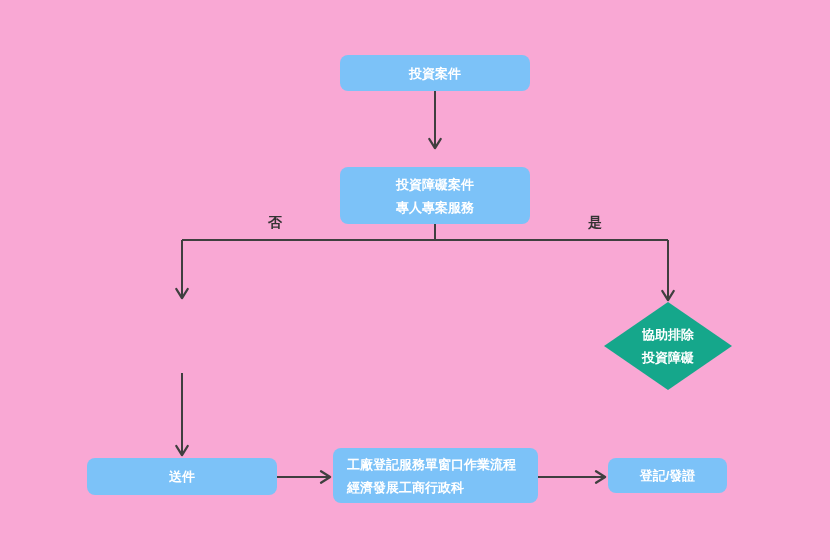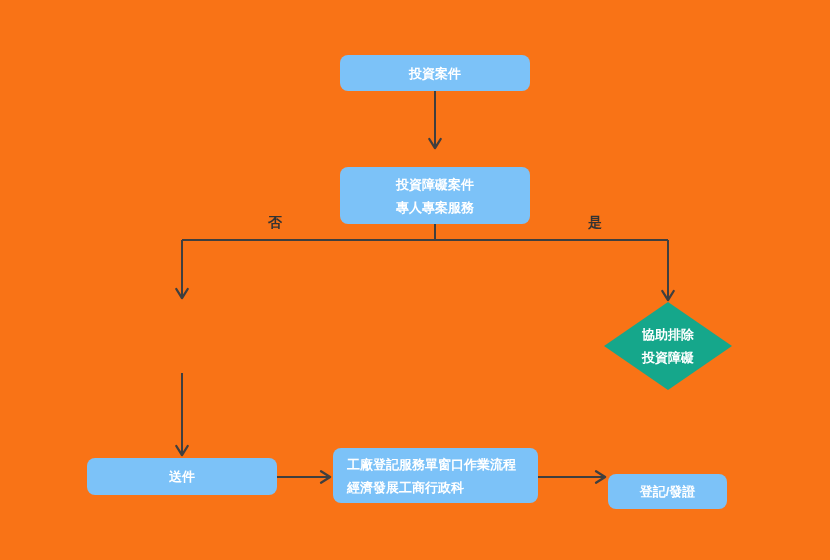--- a/index.html
+++ b/index.html
@@ -8,21 +8,21 @@
     --connector:#3F3F3F;
     --label-text:#333333;
     --node-text:#FFFFFF;
   }
   *{margin:0;padding:0;box-sizing:border-box;}
   html,body{background:#ffffff;}
   body{font-family:"Liberation Sans","DejaVu Sans",sans-serif;}
   .canvas{
     position:relative;
     width:830px;height:560px;
-    background:#f97316;
+    background:#f9a8d4;
     overflow:hidden;
   }
   .edges{position:absolute;left:0;top:0;width:830px;height:560px;}
   .node{
     position:absolute;
     display:flex;flex-direction:column;
     justify-content:center;
     color:var(--node-text);
     font-size:13px;font-weight:bold;
     line-height:23px;
@@ -36,21 +36,21 @@
     border-radius:0;
     clip-path:polygon(50% 0,100% 50%,50% 100%,0 50%);
     align-items:center;
   }
   #node-investment-case   {left:340px;top:55px; width:190px;height:36px;}
   #node-obstacle-service  {left:340px;top:151px;width:190px;height:57px;margin-top:16px;}
   #node-prepare-documents {left:88px; top:301px;width:190px;height:72px;}
   #node-assist-remove     {left:604px;top:302px;width:128px;height:88px;}
   #node-submit            {left:87px; top:458px;width:190px;height:37px;}
   #node-factory-process   {left:333px;top:448px;width:205px;height:55px;}
-  #node-register-issue    {left:608px;top:458px;width:119px;height:35px;margin-top:16px;}
+  #node-register-issue    {left:608px;top:458px;width:119px;height:35px;}
   .branch-label{
     position:absolute;
     transform:translate(-50%,-50%);
     color:var(--label-text);
     font-size:14px;font-weight:bold;
   }
   #branch-label-no {left:275px;top:223px;}
   #branch-label-yes{left:595px;top:223px;}
 </style>
 </head>

